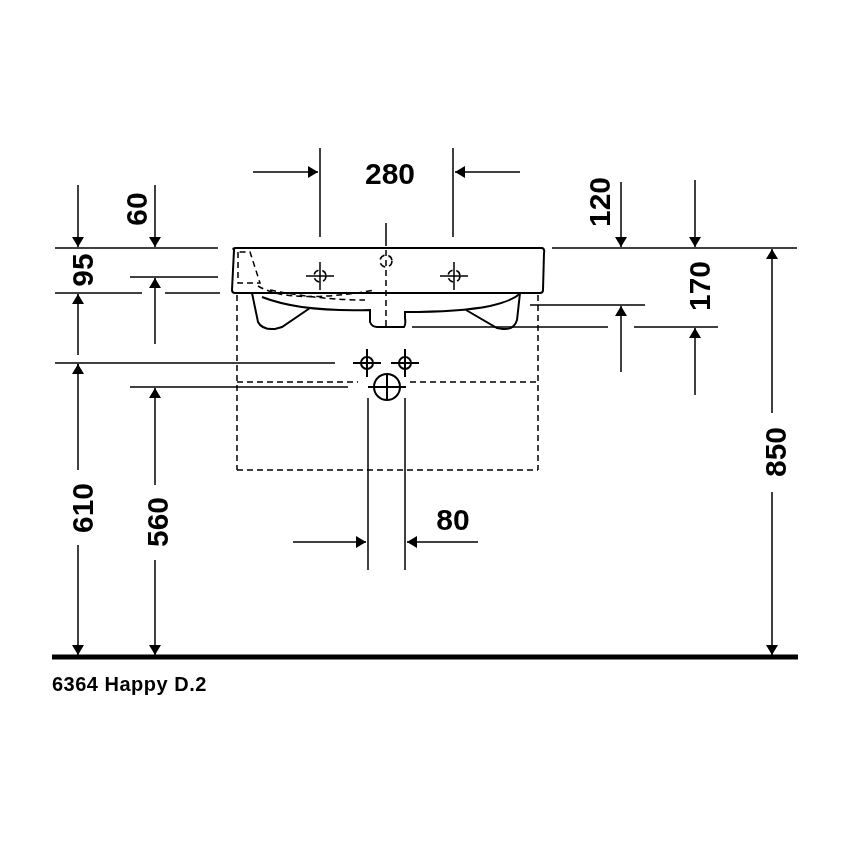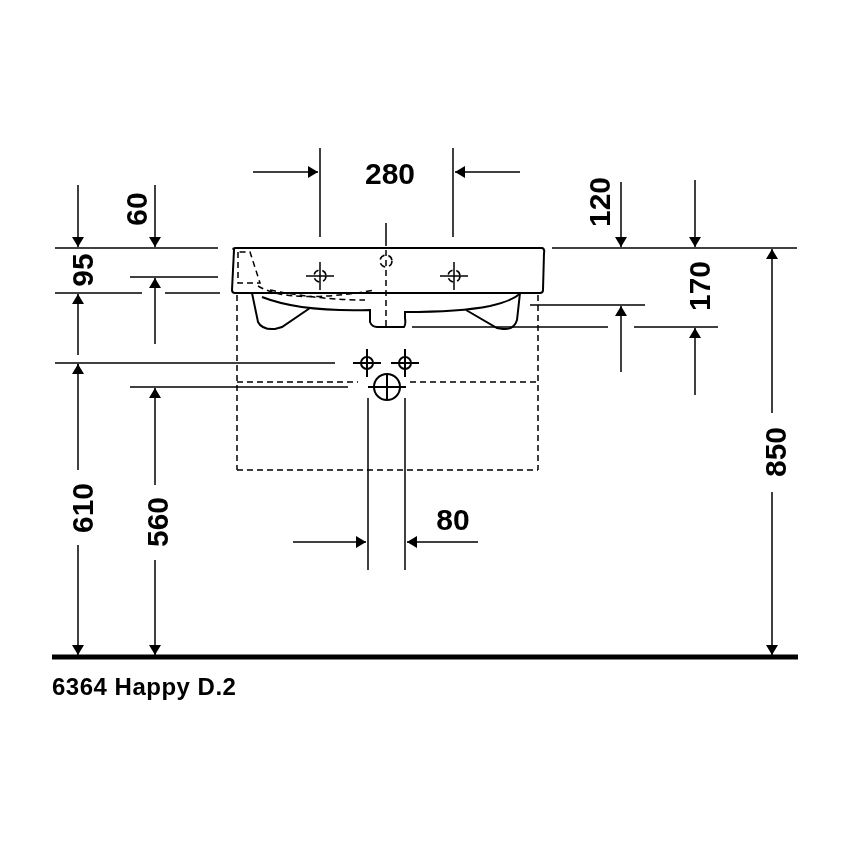--- a/index.html
+++ b/index.html
@@ -1,19 +1,19 @@
 <!DOCTYPE html>
 <html><head>
 <meta charset="utf-8">
 <style>
   html, body { margin: 0; padding: 0; background: #ffffff; }
   body { width: 850px; height: 850px; position: relative; overflow: hidden; }
   svg { position: absolute; left: 0; top: 0; }
   .dimtext { font-family: "Liberation Sans", sans-serif; font-weight: bold; font-size: 30px; fill: #000; }
-  .caption { position: absolute; left: 52px; top: 673px; font-family: "Liberation Sans", sans-serif; font-weight: bold; font-size: 24px; color: #000; letter-spacing: 0.5px; }
+  .caption { position: absolute; left: 52px; top: 673px; font-family: "Liberation Sans", sans-serif; font-weight: bold; font-size: 20px; color: #000; letter-spacing: 0.5px; }
 </style>
 </head>
 <body>
 
 <svg width="850" height="850" viewBox="0 0 850 850">
   <defs>
     <marker id="arr" markerWidth="10" markerHeight="16" refX="10" refY="8" orient="auto" markerUnits="userSpaceOnUse">
       <path d="M0,2 L10,8 L0,14 Z" fill="#000"></path>
     </marker>
   </defs>

